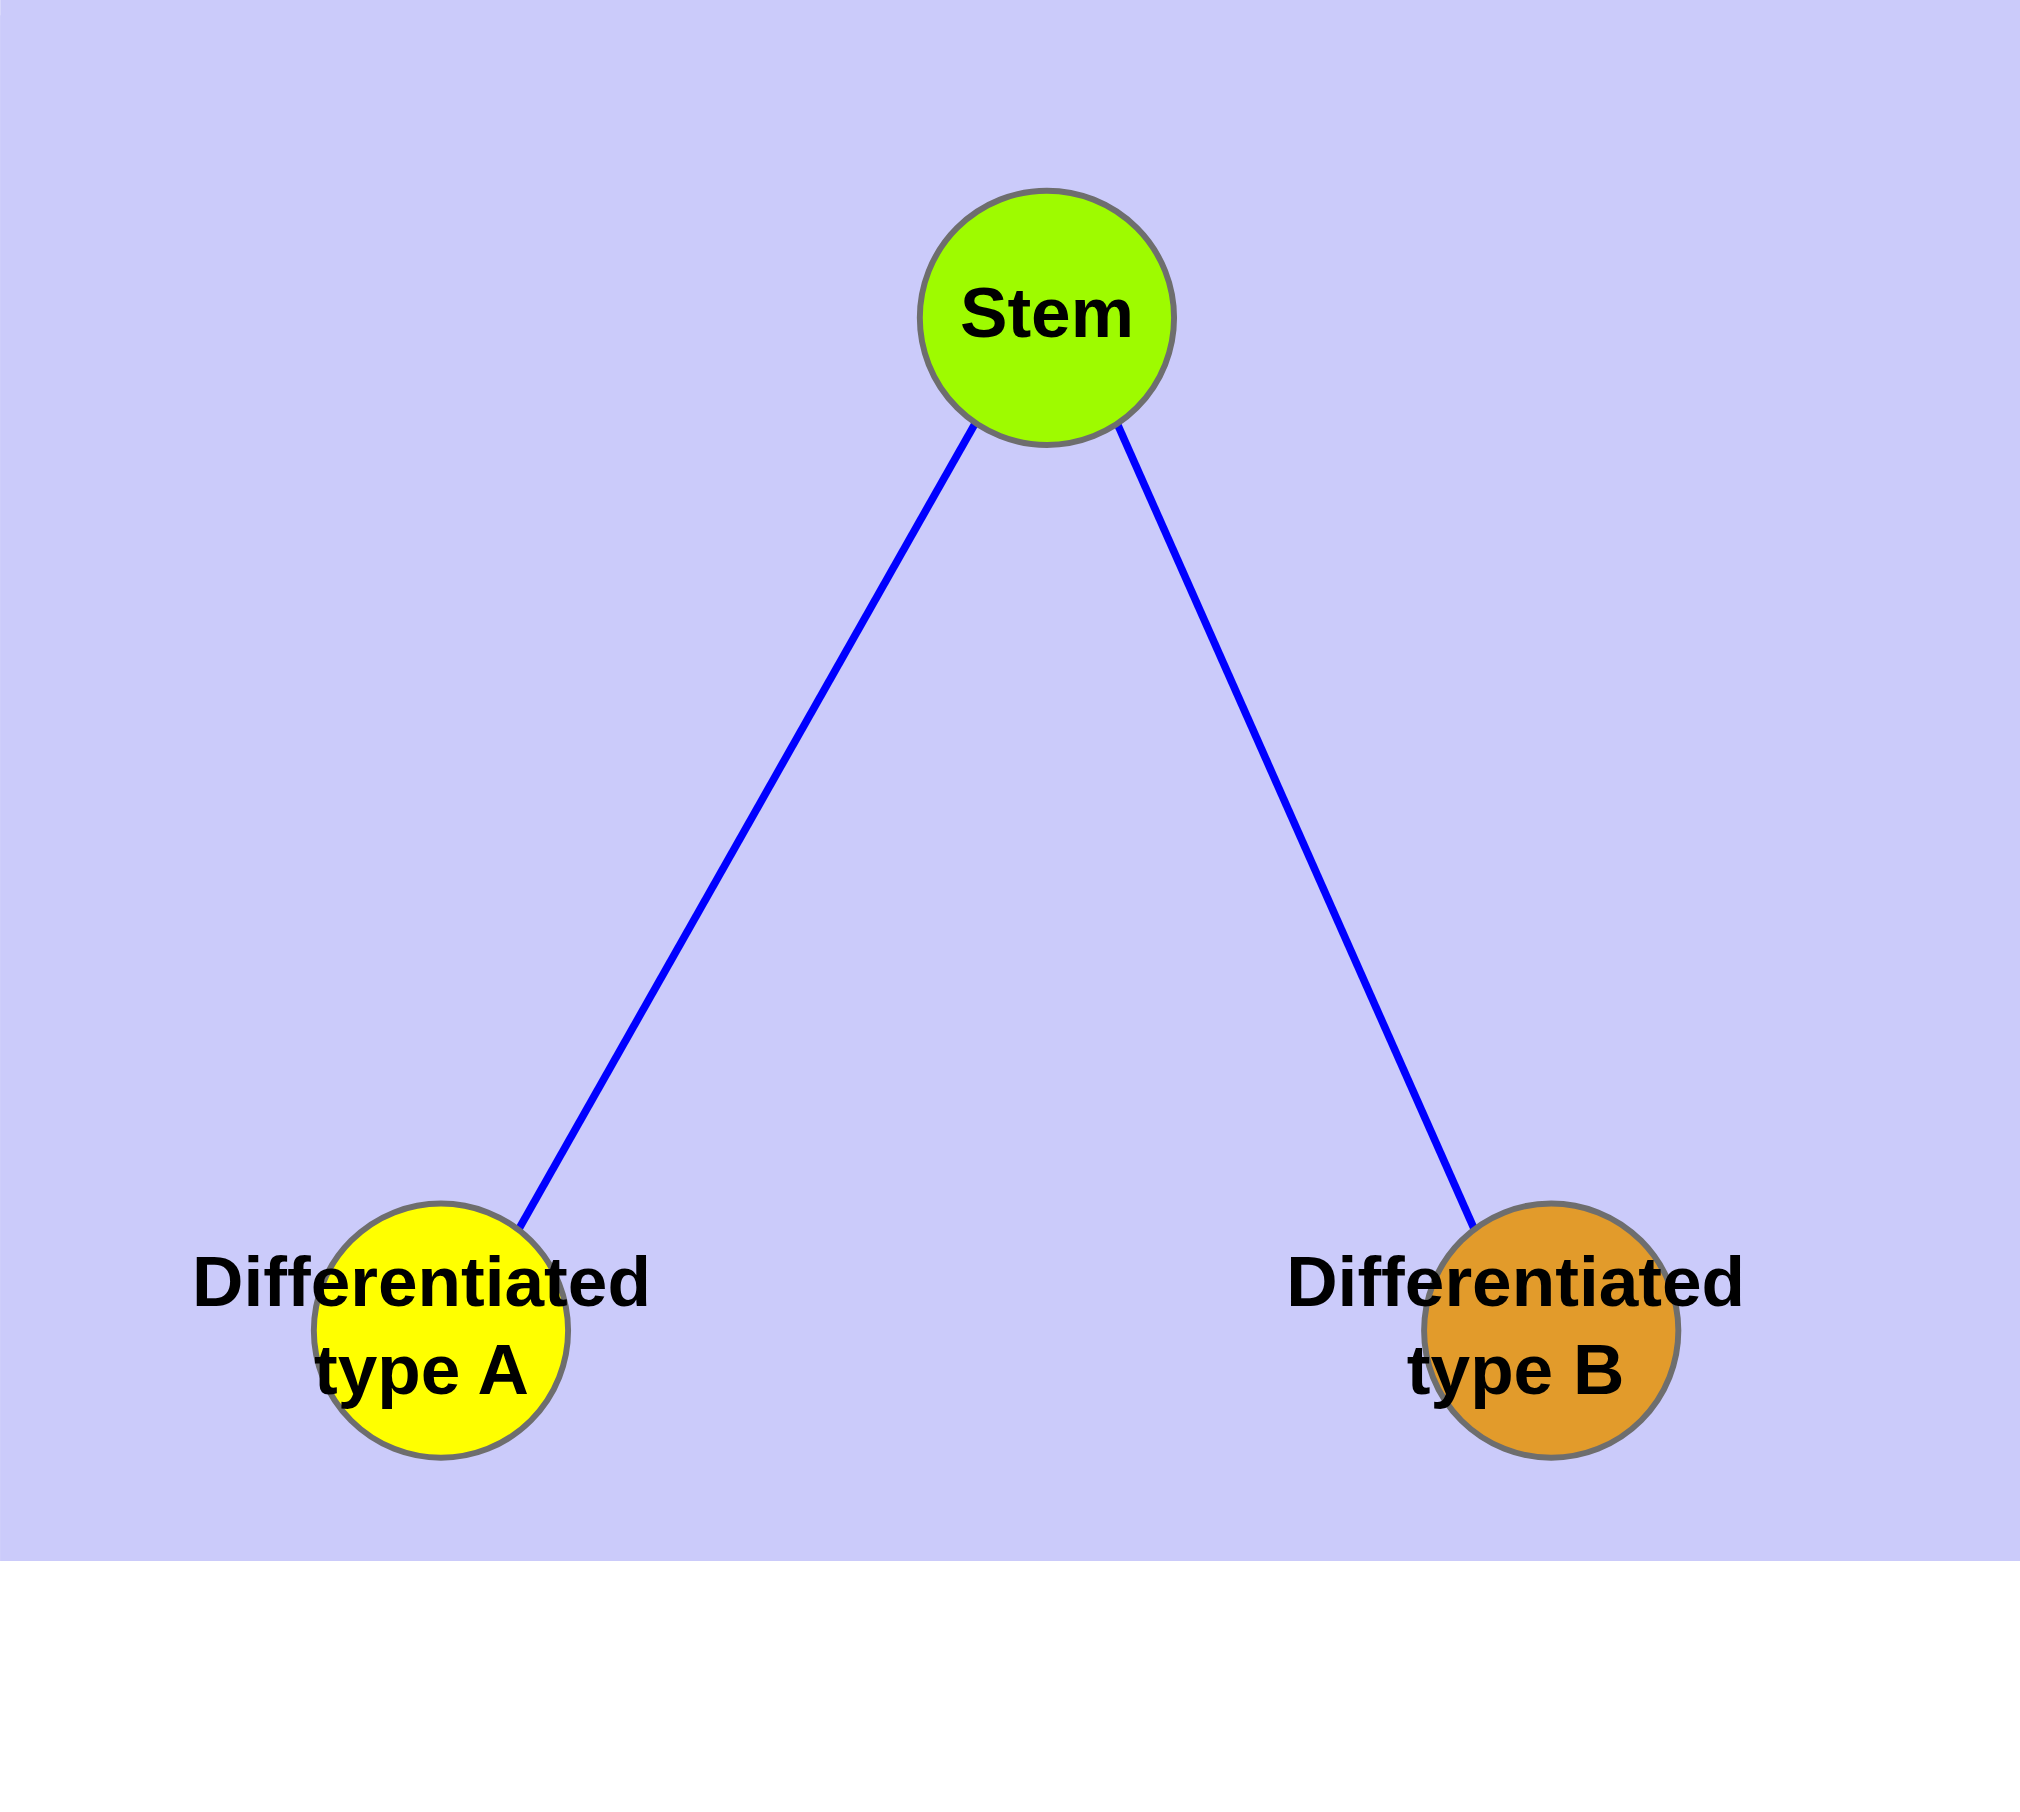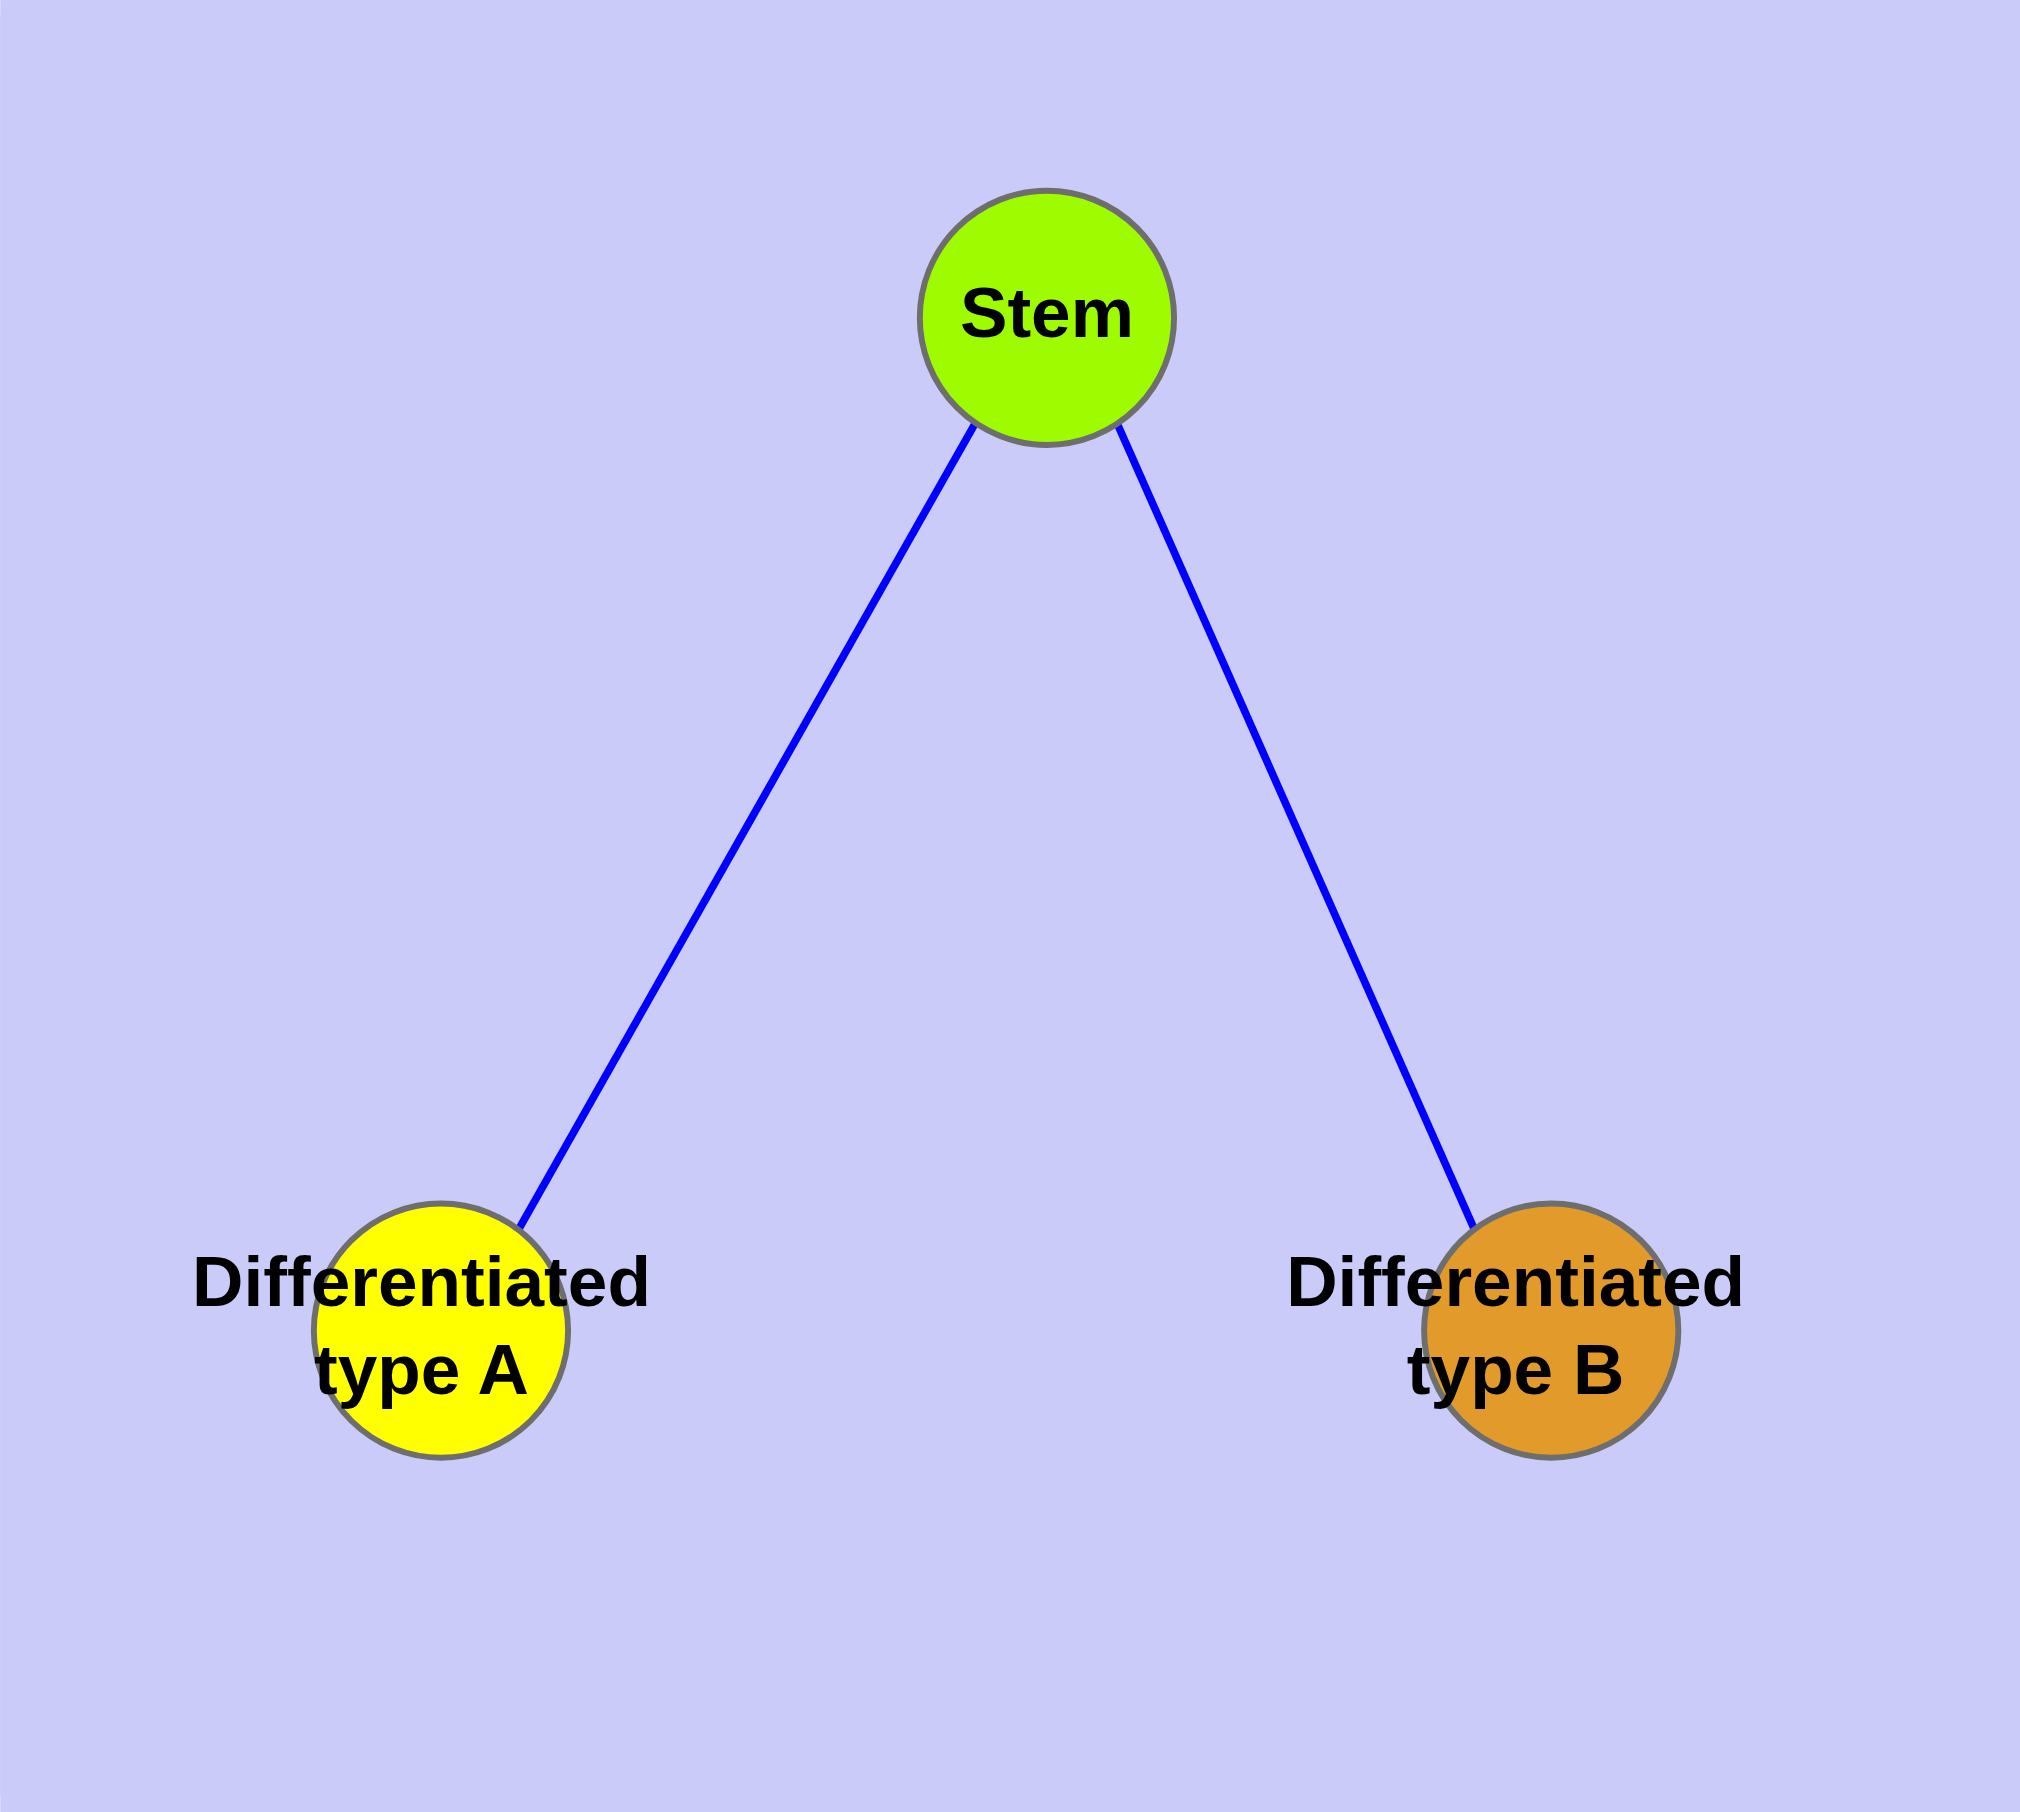--- a/index.html
+++ b/index.html
@@ -3,21 +3,21 @@
 <meta charset="utf-8">
 <style>
   html, body {
     margin: 0;
     padding: 0;
     background: #ffffff;
   }
   #canvas-wrap {
     position: relative;
     width: 2021px;
-    height: 1812px;
+    height: 1561px;
     overflow: hidden;
   }
   #graph-svg {
     position: absolute;
     left: 0;
     top: 0;
     width: 2021px;
     height: 1812px;
     display: block;
   }

